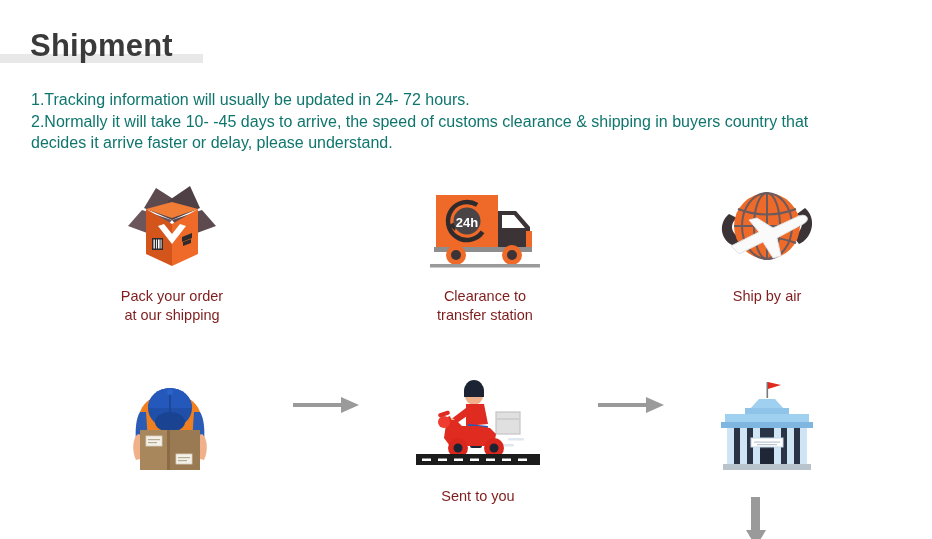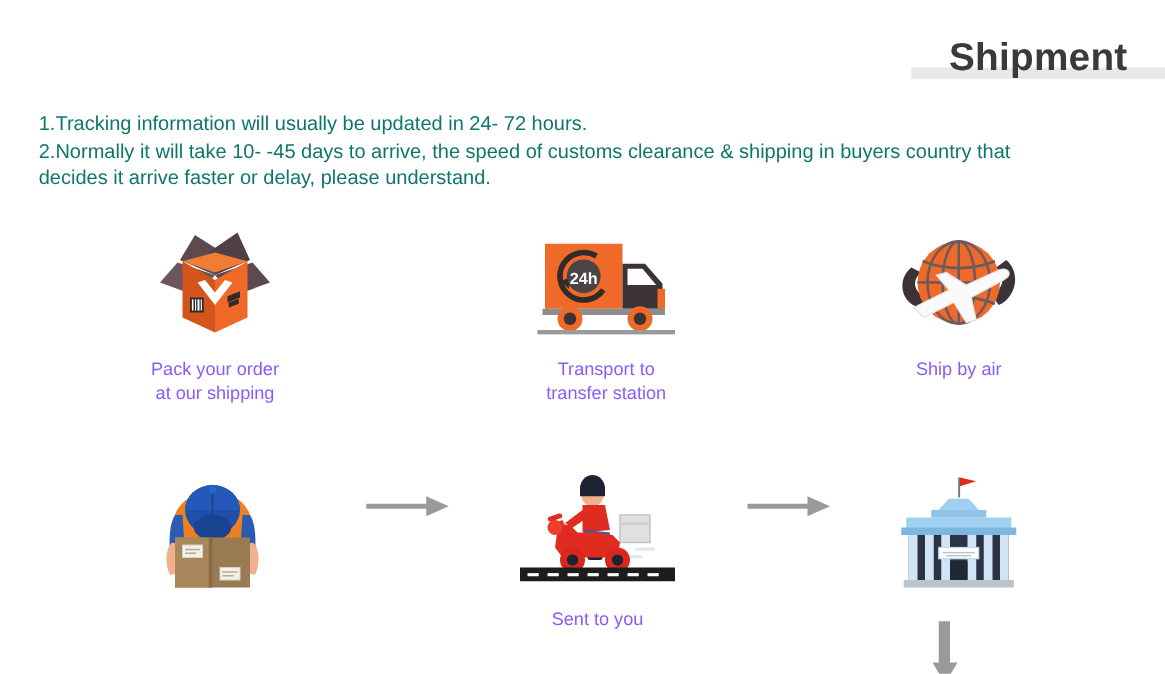--- a/index.html
+++ b/index.html
@@ -14,21 +14,21 @@
     overflow: hidden;
     position: relative;
   }
 
   
   .title-wrap {
     position: absolute;
     left: 0;
     top: 26px;
     width: 932px;
-    text-align: right;
+    text-align: left;
   }
   .title-inner {
     display: inline-block;
     position: relative;
     padding: 0 30px;
   }
   .title-band {
     position: absolute;
     left: 0;
     right: 0;
@@ -72,21 +72,21 @@
   .icon-box {
     height: 95px;
     display: flex;
     align-items: center;
     justify-content: center;
   }
   .caption {
     margin-top: 14px;
     font-size: 14.5px;
     line-height: 19px;
-    color: #8b5cf6;
+    color: #7f1d1d;
   }
   .caption span { display: block; }
 
   
   #step-1 { left: 82px;  top: 8px;   width: 180px; }
   #step-2 { left: 395px; top: 8px;   width: 180px; }
   #step-3 { left: 677px; top: 8px;   width: 180px; }
   #step-4 { left: 677px; top: 208px; width: 180px; }
   #step-5 { left: 388px; top: 208px; width: 180px; }
   #step-6 { left: 80px;  top: 208px; width: 180px; }
@@ -173,21 +173,21 @@
 
         <circle cx="26" cy="74" r="10" fill="#ef6a28"></circle>
         <circle cx="26" cy="74" r="5" fill="#3b3336"></circle>
         <circle cx="82" cy="74" r="10" fill="#ef6a28"></circle>
         <circle cx="82" cy="74" r="5" fill="#3b3336"></circle>
 
         <rect x="0" y="83" width="110" height="3.5" fill="#9a9a9a"></rect>
       </svg>
     </div>
     <div class="caption">
-      <span>Transport to</span>
+      <span>Clearance to</span>
       <span>transfer station</span>
     </div>
   </div>
 
   <div class="cell" id="step-3">
     <div class="icon-box">
       <svg width="104" height="92" viewBox="0 0 104 92">
 
         <path d="M14 34 C2 44 6 62 20 66 L26 58 C16 54 14 44 22 38 Z" fill="#3b3336"></path>
         <path d="M90 28 C102 38 98 58 84 64 L78 56 C88 52 90 40 82 34 Z" fill="#3b3336"></path>

